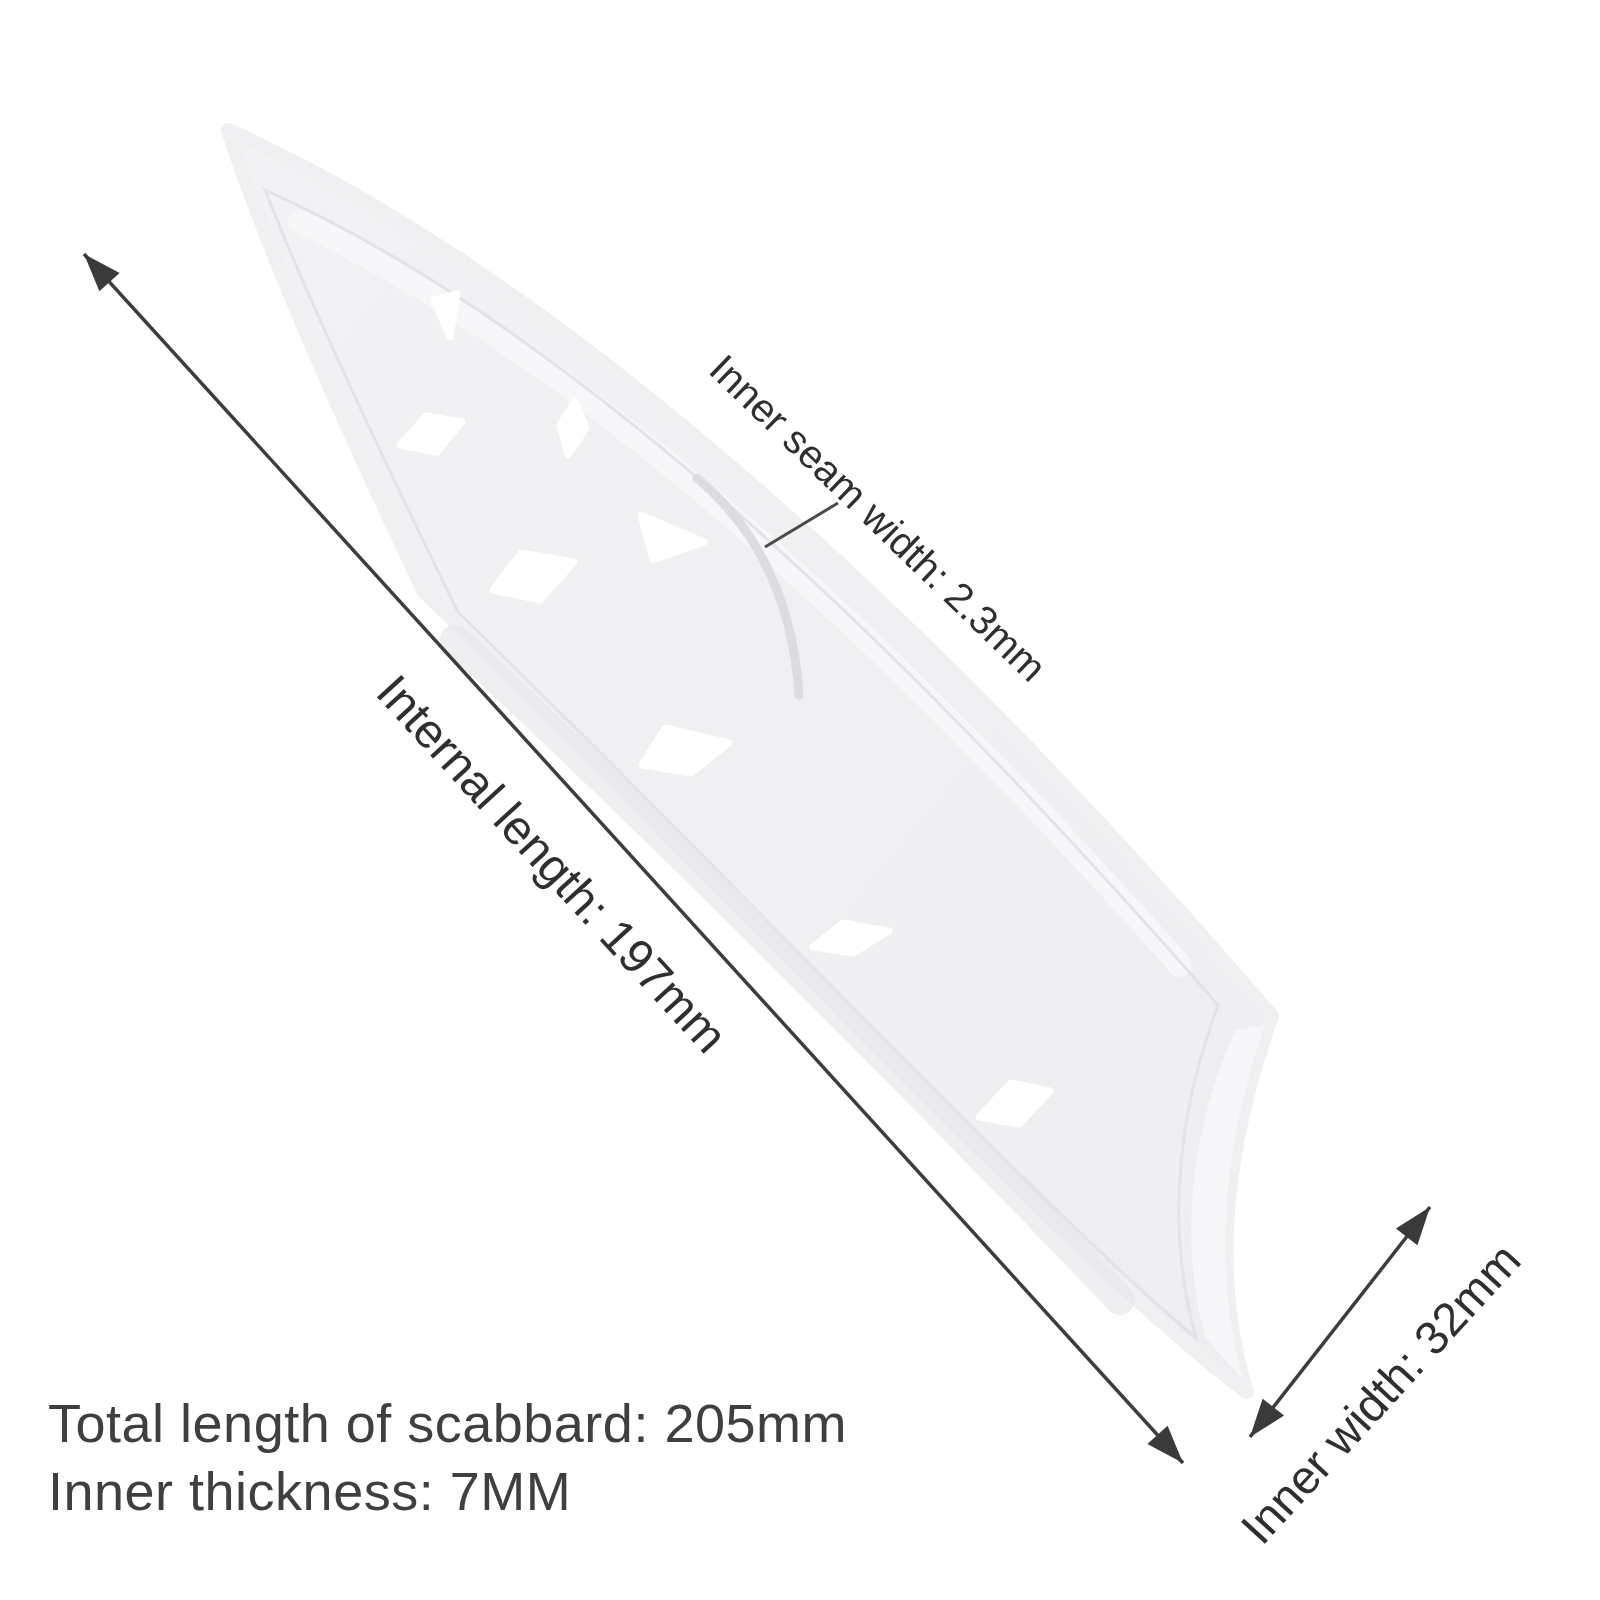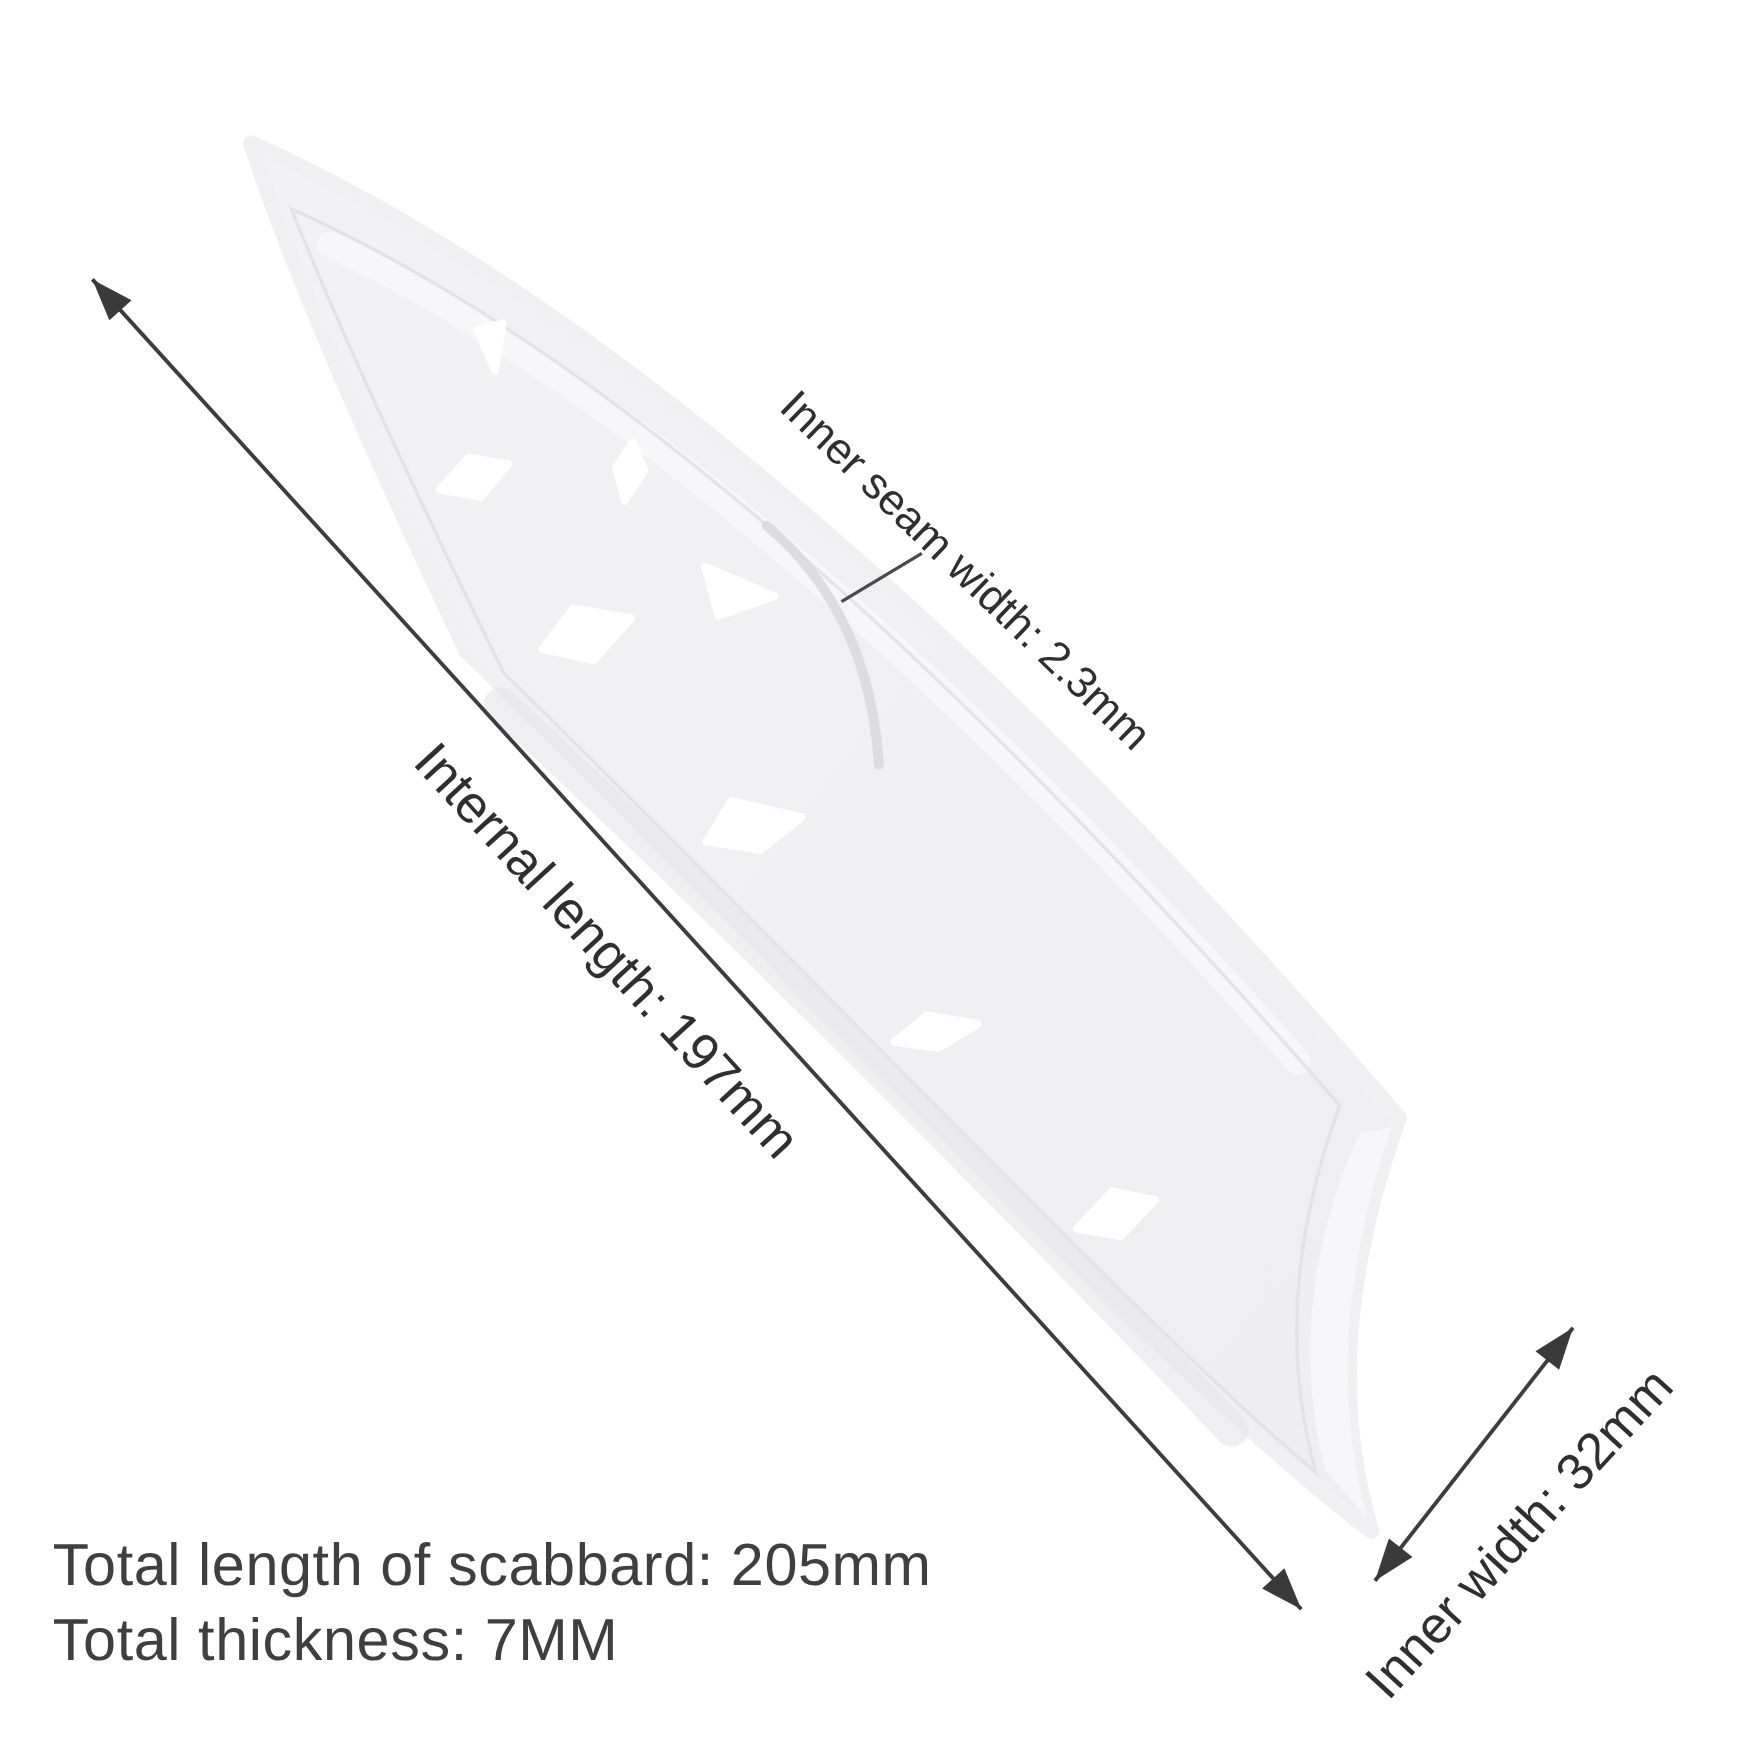--- a/index.html
+++ b/index.html
@@ -98,16 +98,16 @@
 
     <text class="svg-label" transform="translate(374,694) rotate(47.5)" font-size="48">Internal length: 197mm</text>
 
     <text class="svg-label" transform="translate(707,372) rotate(44)" font-size="40">Inner seam width: 2.3mm</text>
 
     <text class="svg-label" transform="translate(1262,1547) rotate(-47.5)" font-size="47">Inner width: 32mm</text>
   </svg>
 
   <div class="spec-block">
     <div>Total length of scabbard: 205mm</div>
-    <div>Total thickness: 7MM</div>
+    <div>Inner thickness: 7MM</div>
   </div>
 
 </div>
 
 </body></html>

